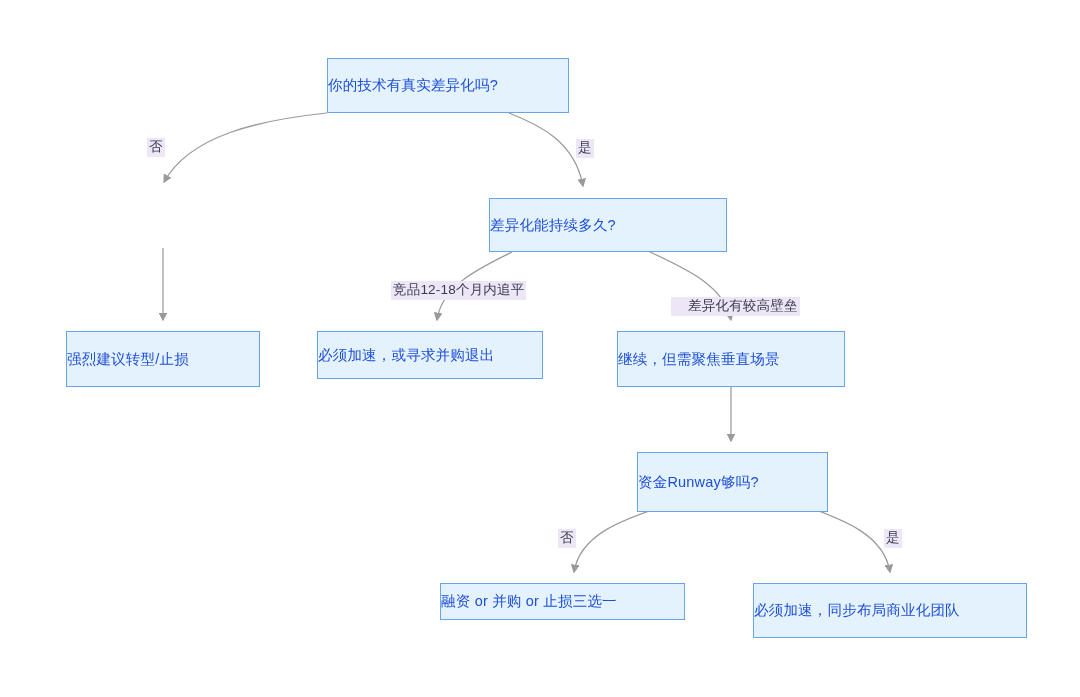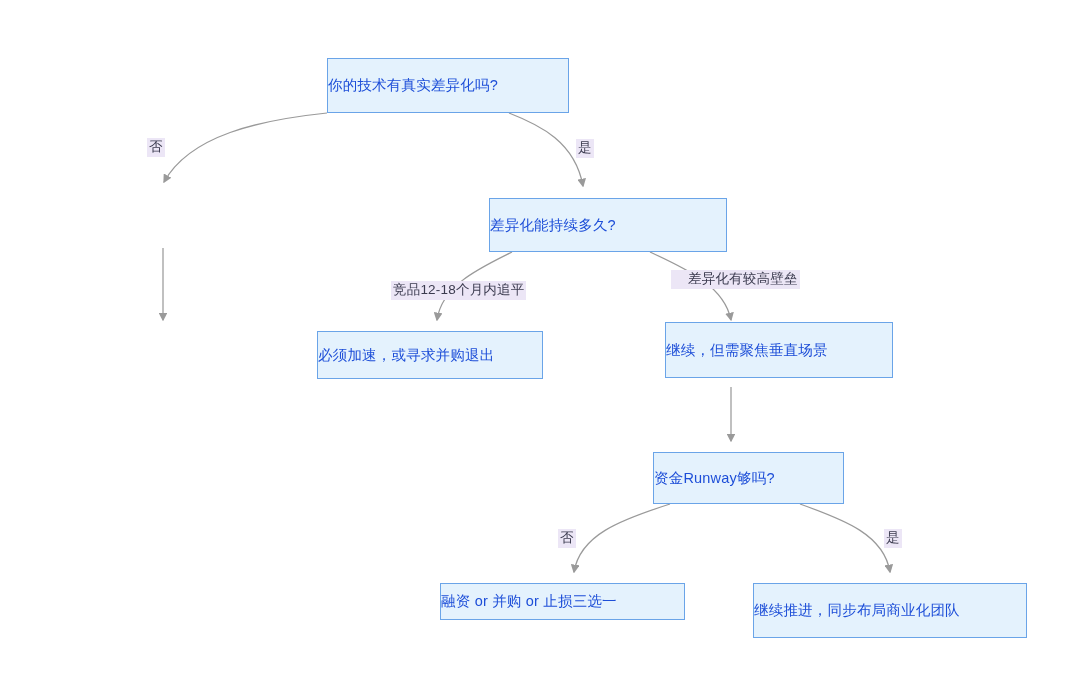--- a/index.html
+++ b/index.html
@@ -85,46 +85,49 @@
 
   <div class="node" style="left:327px; top:58px; width:242px; height:55px;">
     <span>你的技术有真实差异化吗?</span>
   </div>
 
 
   <div class="node" style="left:482px; top:198px; width:238px; height:54px;margin-left:7px;">
     <span>差异化能持续多久?</span>
   </div>
 
+  <div class="node" style="left:66px; top:331px; width:194px; height:56px;">
+    <span>强烈建议转型/止损</span>
+  </div>
 
   <div class="node" style="left:317px; top:331px; width:226px; height:48px;">
     <span>必须加速，或寻求并购退出</span>
   </div>
 
-  <div class="node" style="left:617px; top:322px; width:228px; height:56px;margin-left:48px;">
+  <div class="node" style="left:617px; top:331px; width:228px; height:56px;">
     <span>继续，但需聚焦垂直场景</span>
   </div>
 
-  <div class="node" style="left:637px; top:452px; width:191px; height:52px;margin-left:16px;">
+  <div class="node" style="left:637px; top:452px; width:191px; height:60px;">
     <span>资金Runway够吗?</span>
   </div>
 
   <div class="node" style="left:440px; top:583px; width:245px; height:37px;">
     <span>融资 or 并购 or 止损三选一</span>
   </div>
 
   <div class="node" style="left:753px; top:583px; width:274px; height:55px;">
-    <span>继续推进，同步布局商业化团队</span>
+    <span>必须加速，同步布局商业化团队</span>
   </div>
 
   <div class="edge-label" style="left:147px; top:138px;">否</div>
 
   <div class="edge-label" style="left:576px; top:139px;">是</div>
 
   <div class="edge-label" style="left:363px; top:281px;margin-left:28px;">竞品12-18个月内追平</div>
 
-  <div class="edge-label" style="left:671px; top:270px;padding-left:17px;">差异化有较高壁垒</div>
+  <div class="edge-label" style="left:671px; top:297px;padding-left:17px;">差异化有较高壁垒</div>
 
   <div class="edge-label" style="left:558px; top:529px;">否</div>
 
   <div class="edge-label" style="left:884px; top:529px;">是</div>
 
 </div>
 
 </body></html>

